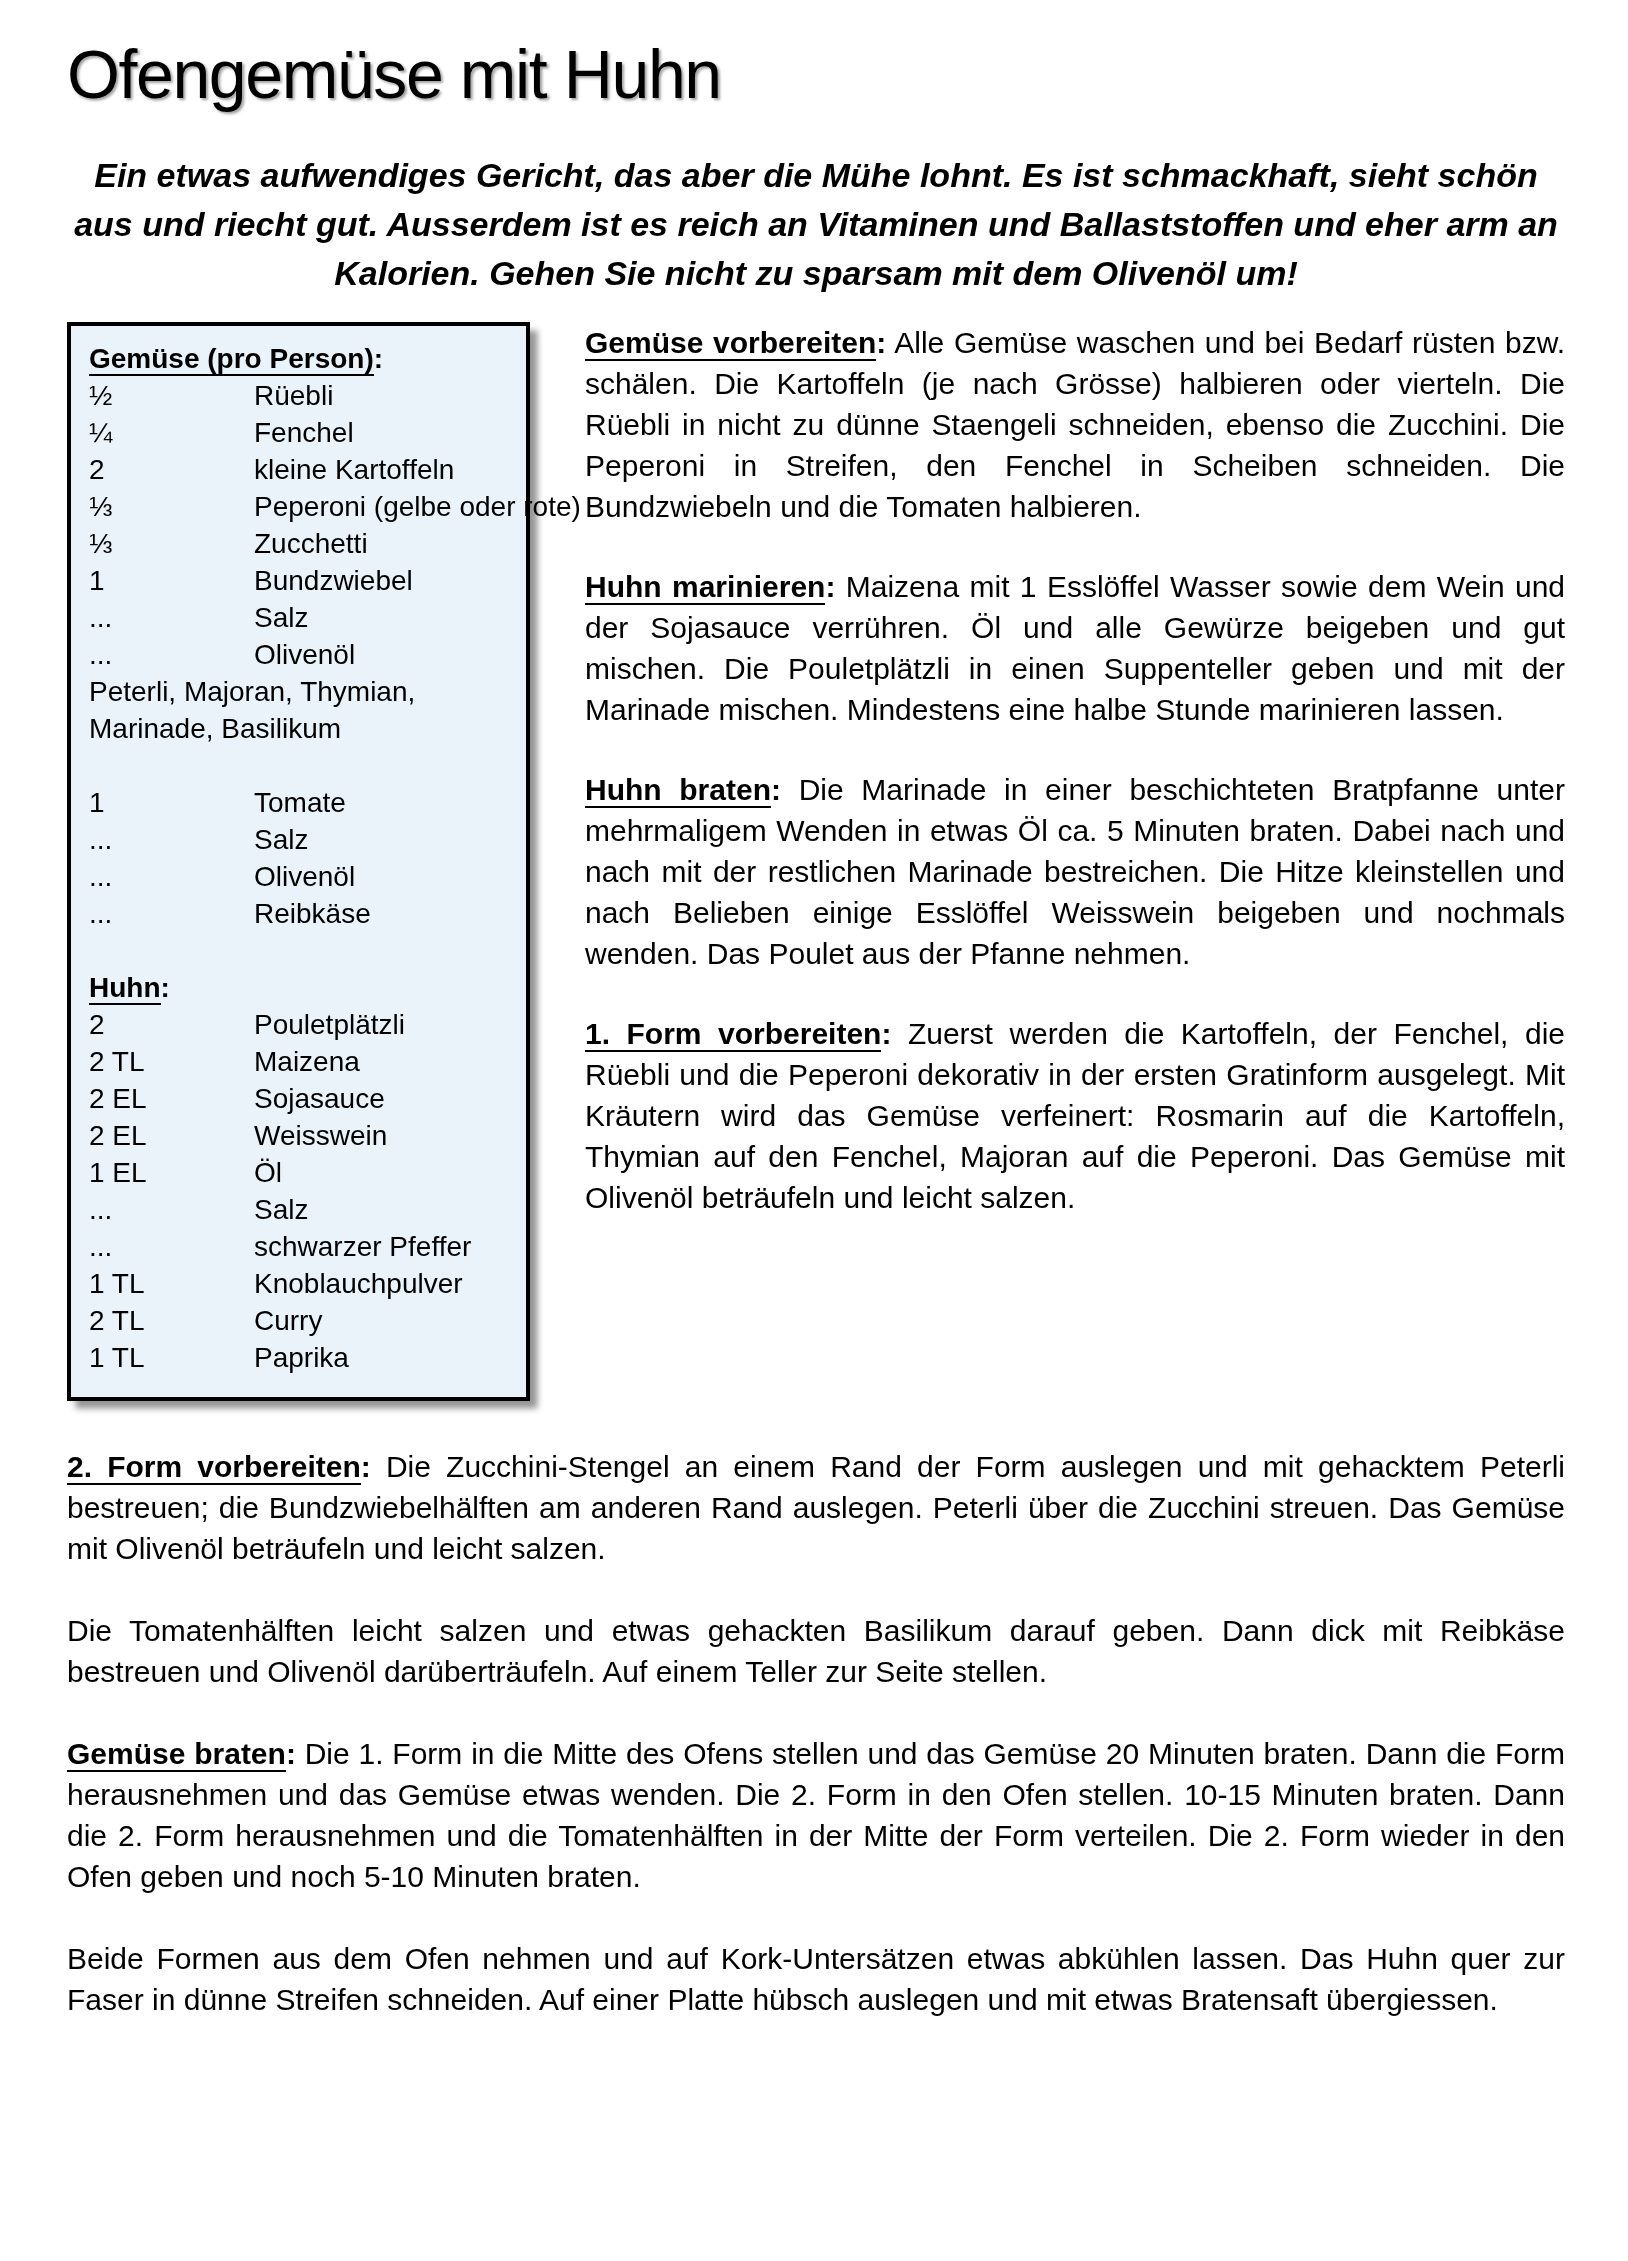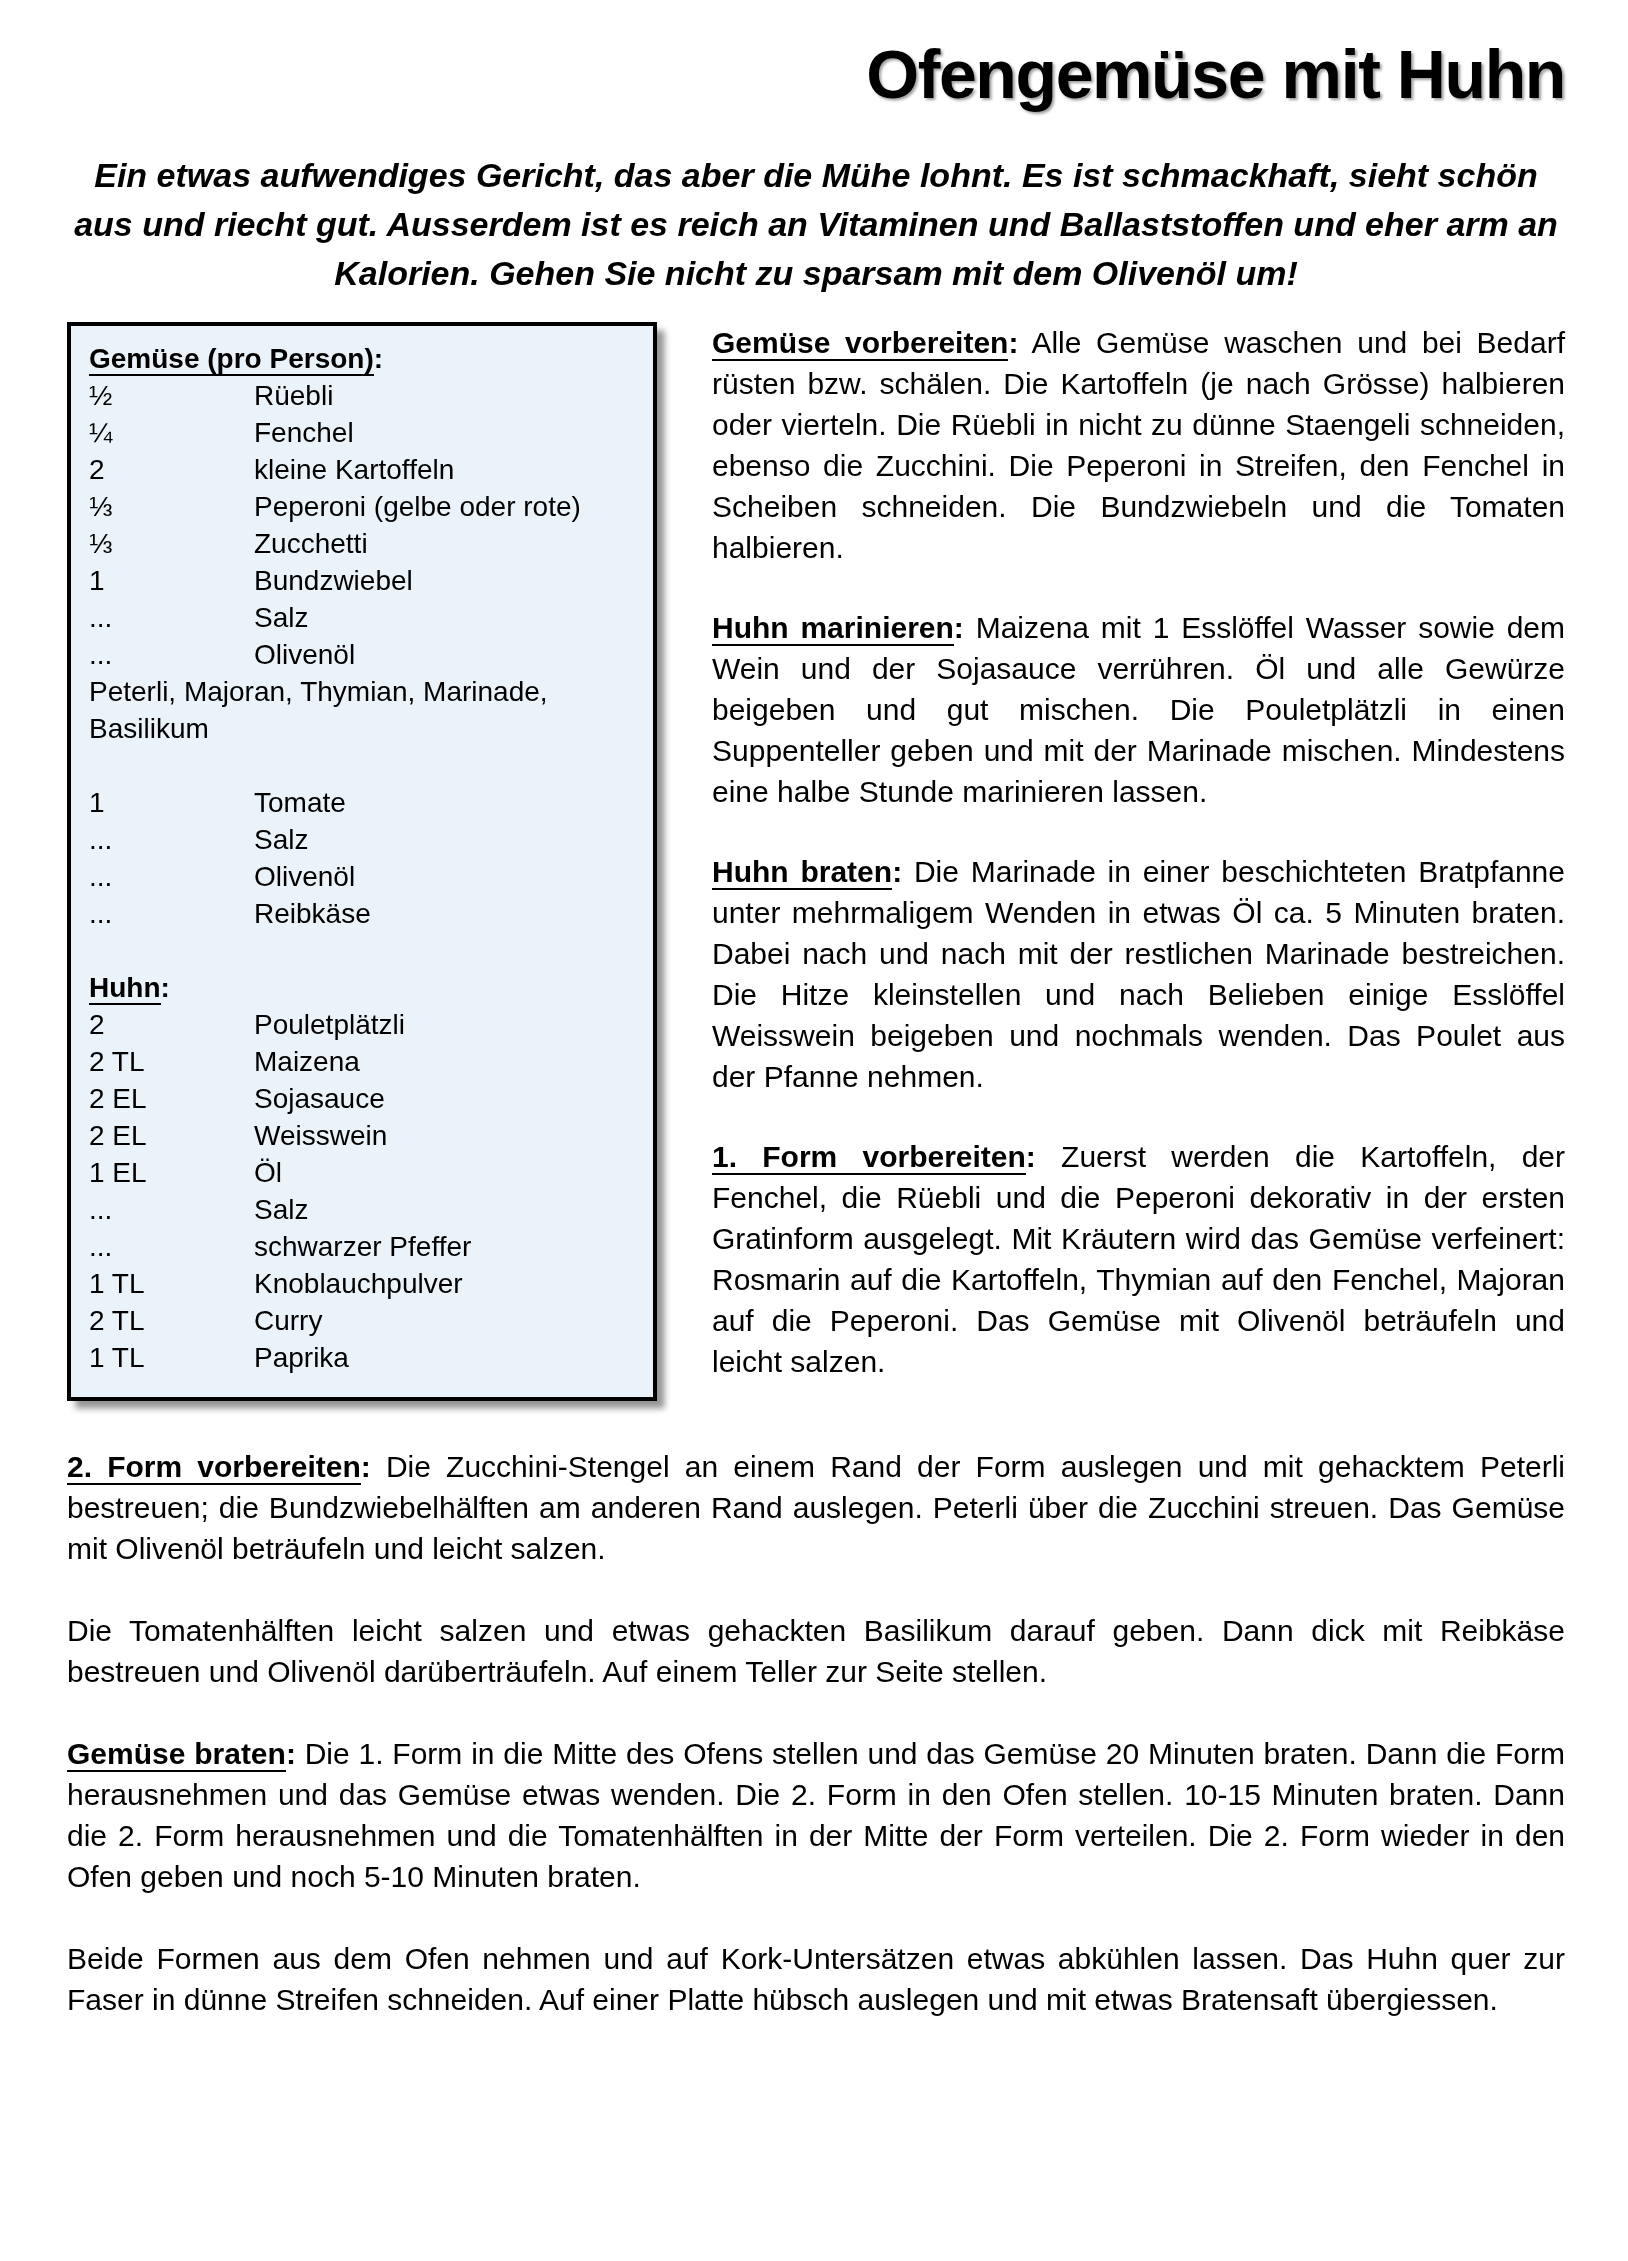--- a/index.html
+++ b/index.html
@@ -8,26 +8,25 @@
     width: 1628px;
     min-height: 2261px;
     color: #000000;
     font-family: "Liberation Sans", "DejaVu Sans", sans-serif;
     padding: 36px 63px 42px 67px;
   }
 
   
   .page-title {
     font-size: 68px;
-    font-weight: bold;
+    font-weight: normal;
     letter-spacing: -1.4px;
     line-height: 1.12;
     text-shadow: 2.1px 2.1px 2.8px rgba(0,0,0,0.38);
     margin-bottom: 39px;
-    text-align: right;
   }
 
   
   .intro {
     font-size: 34px;
     font-weight: bold;
     font-style: italic;
     line-height: 49px;
     margin-bottom: 24px;
     text-align: center;
@@ -35,21 +34,21 @@
 
   
   .main {
     display: flex;
     gap: 55px;
     align-items: flex-start;
   }
 
   
   .ing-box {
-    width: 590px;
+    width: 463px;
     flex-shrink: 0;
     background: #eaf3fa;
     border: 4.2px solid #000000;
     box-shadow: 8.4px 8.4px 6.3px rgba(0,0,0,0.42);
     padding: 14px 14px 21px 18px;
     font-size: 28px;
     line-height: 37px;
   }
   .box-heading { font-weight: bold; }
   .u { border-bottom: 2.8px solid #000000; }

